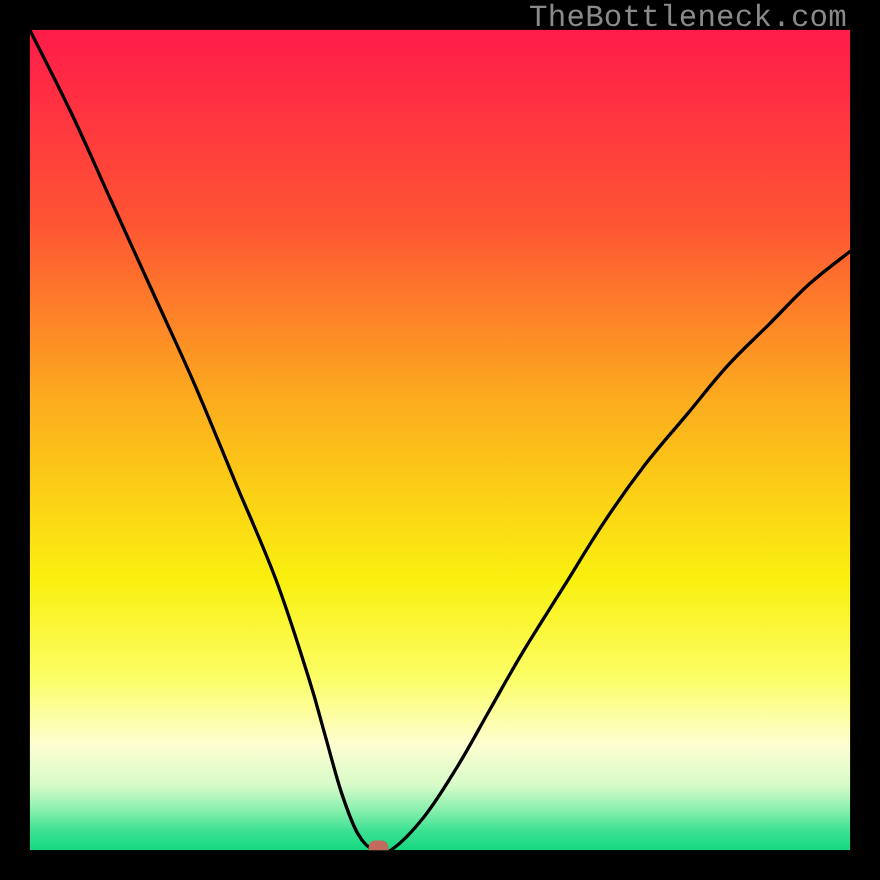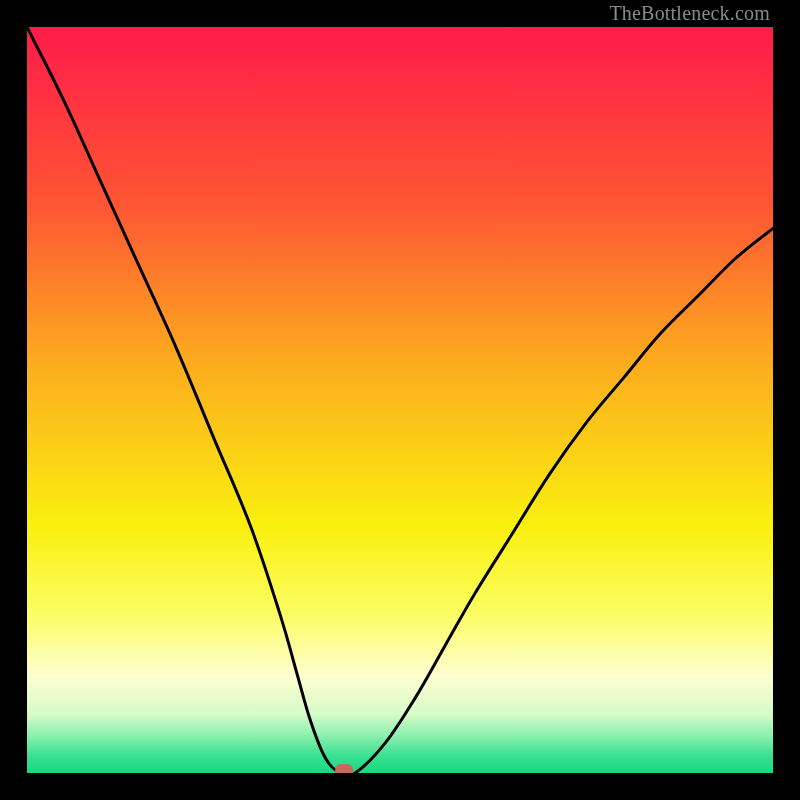--- a/index.html
+++ b/index.html
@@ -23,22 +23,22 @@
     left: 27px;
     top: 27px;
     width: 746px;
     height: 746px;
   }
   .watermark {
     position: absolute;
     top: 2px;
     right: 30px;
     color: #8a8a8a;
-    font-family: Liberation Serif, serif;
-    font-size: 20px;
+    font-family: Liberation Mono, monospace;
+    font-size: 28px;
     font-weight: 500;
     letter-spacing: 0.2px;
   }
   svg {
     display: block;
   }
 </style>
 </head>
 <body>
 

